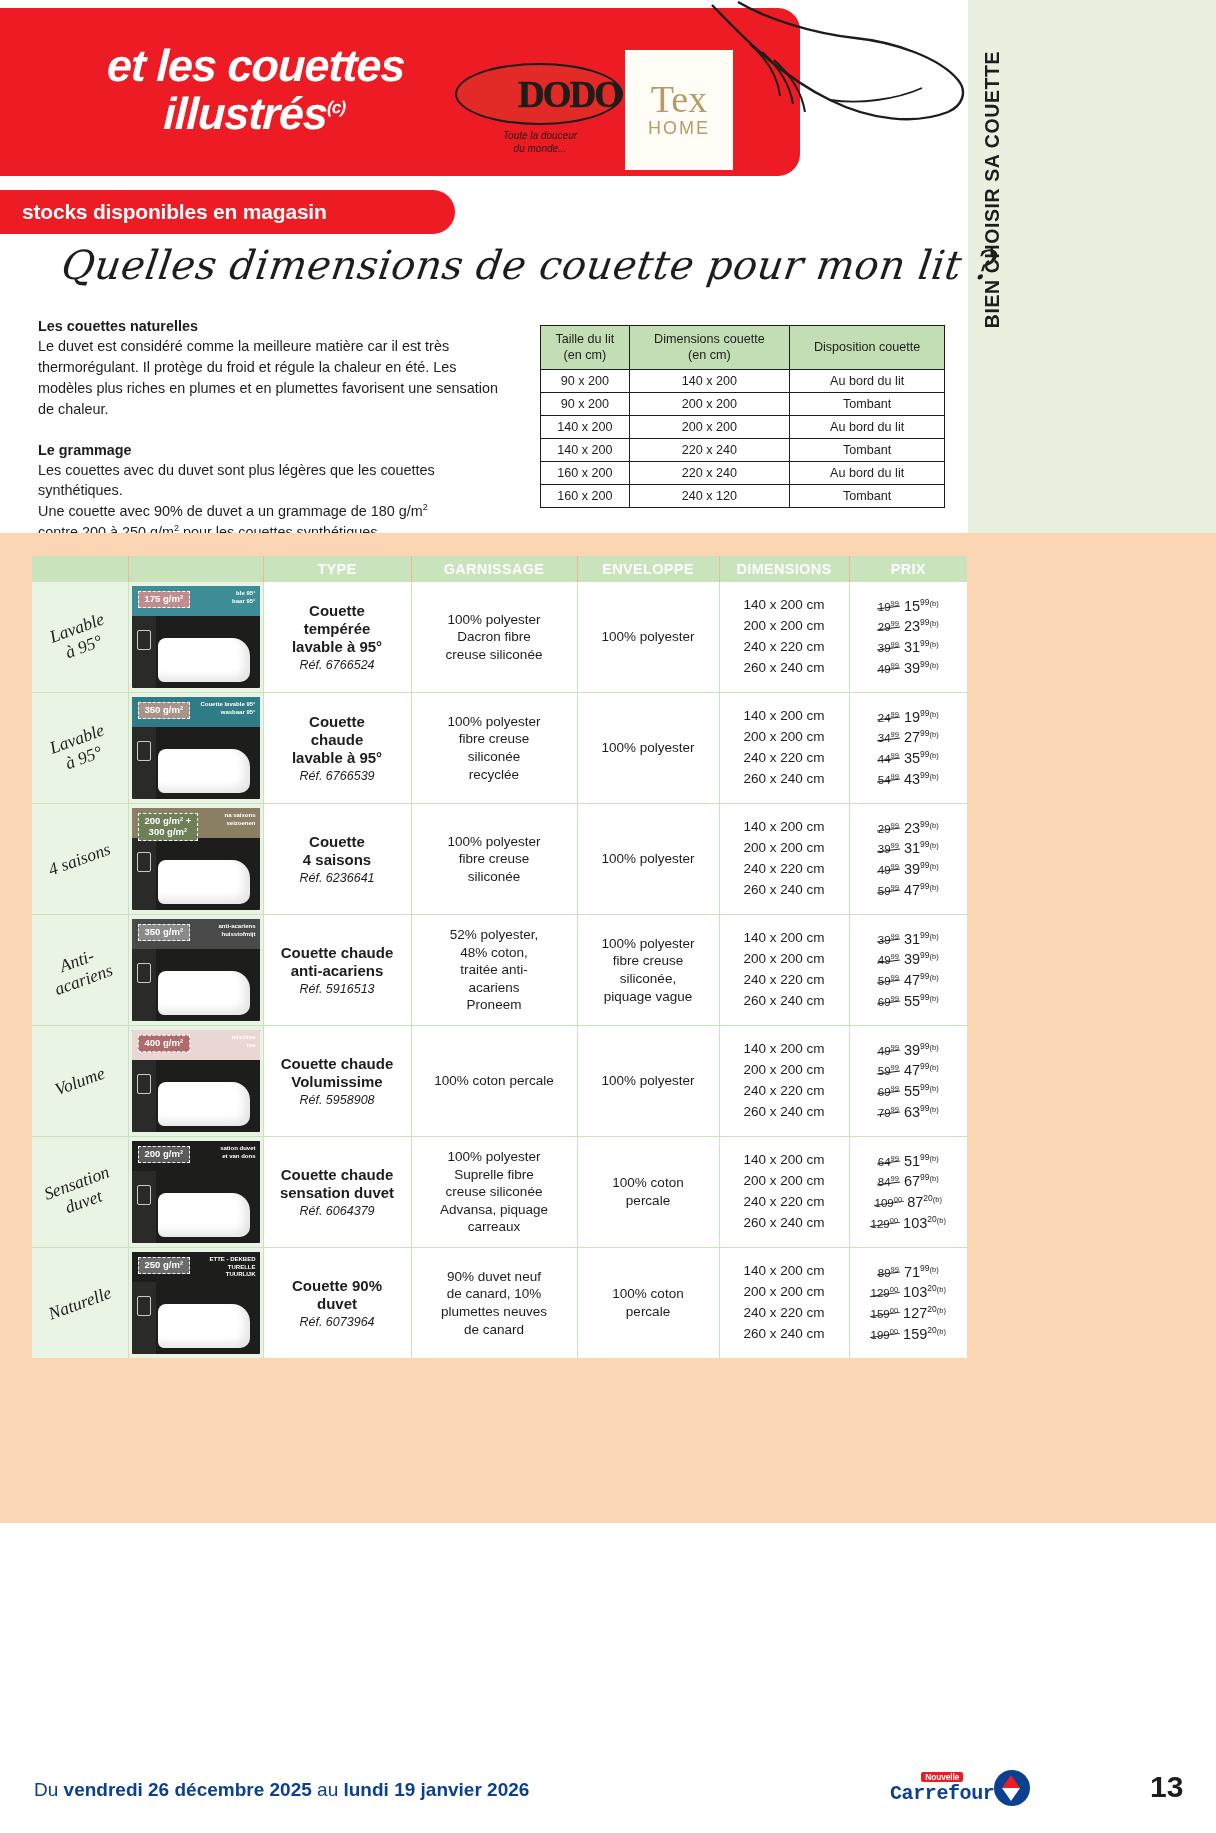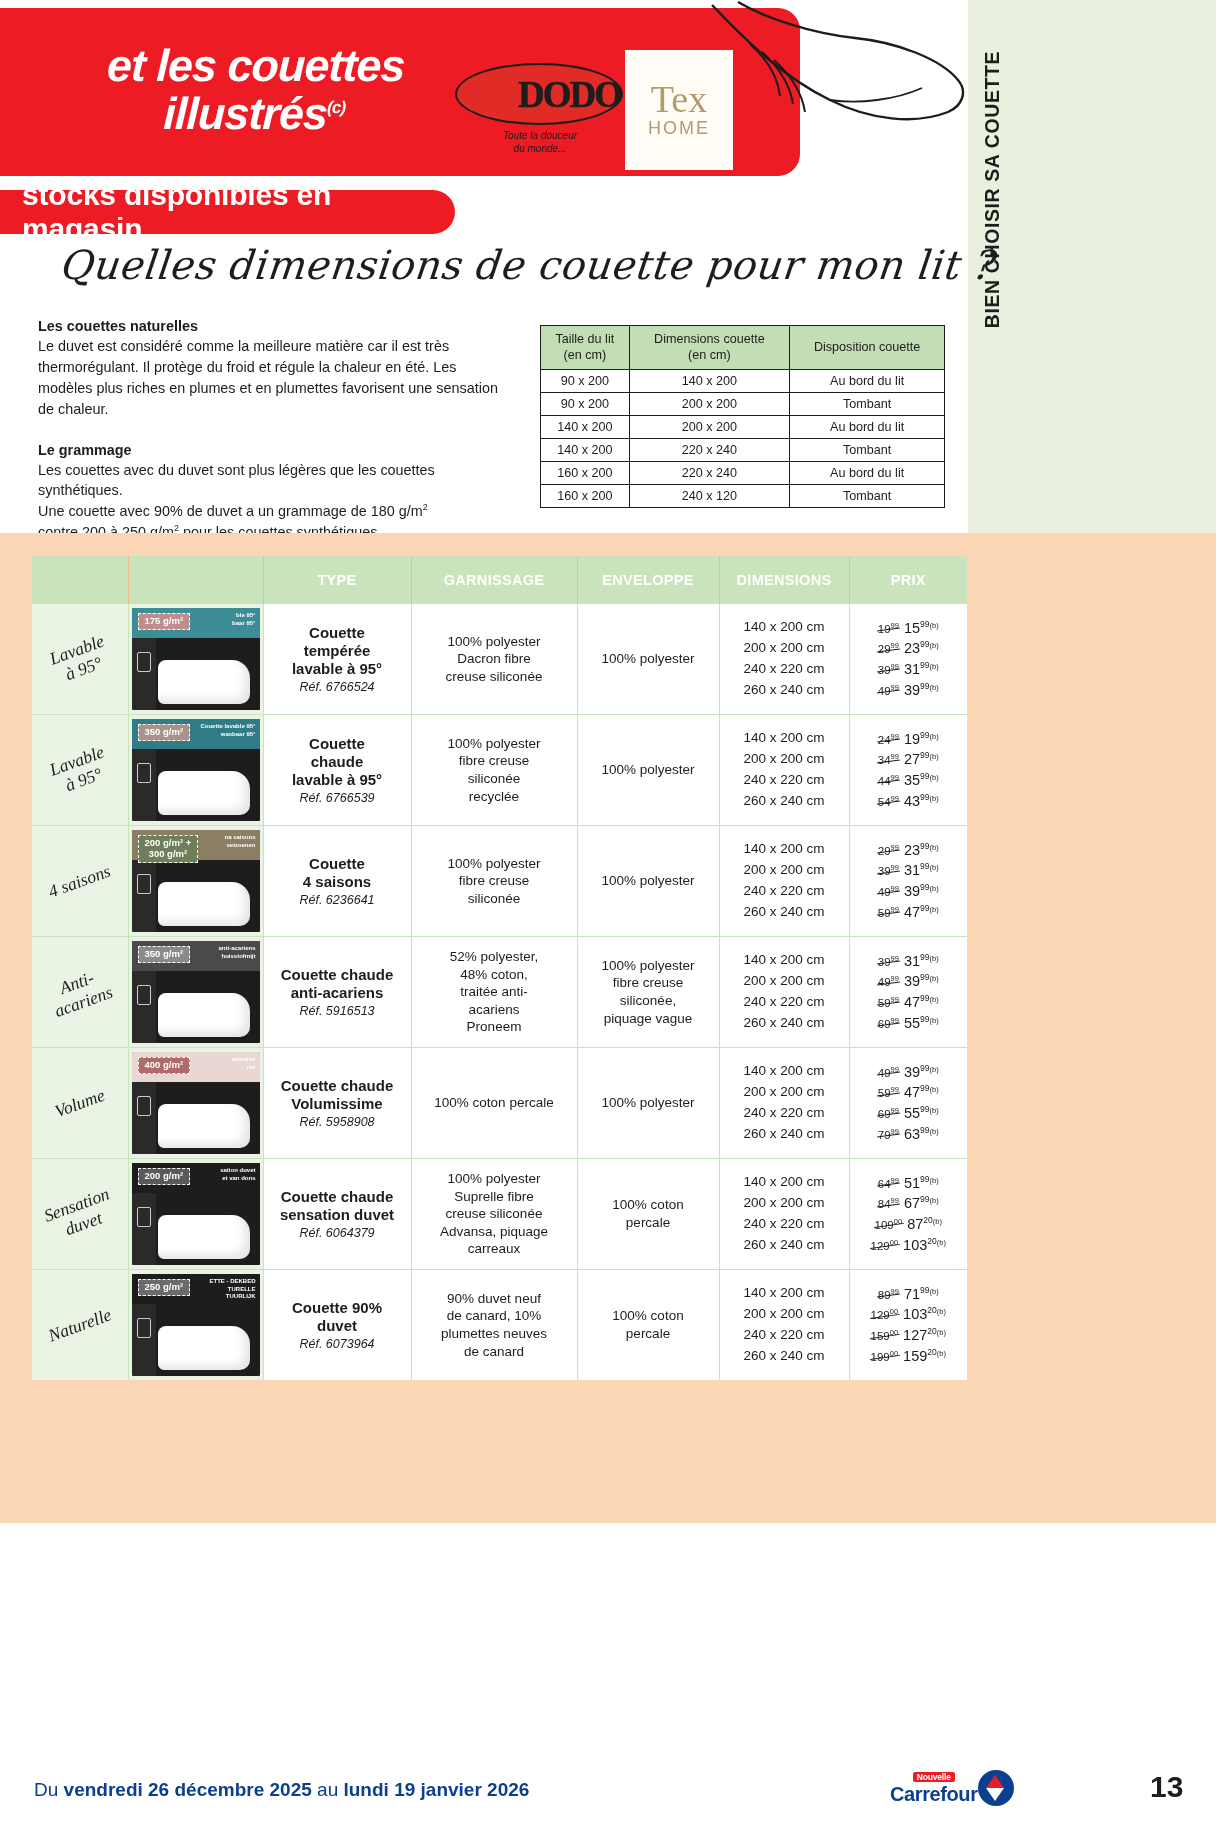--- a/index.html
+++ b/index.html
@@ -131,21 +131,21 @@
     width: 455px; height: 44px;
     background: #ed1c24;
     border-top-right-radius: 22px;
     border-bottom-right-radius: 22px;
     display: flex; align-items: center;
     padding-left: 22px;
   }
   .stocks-pill span {
     color: #fff;
     font-weight: bold;
-    font-size: 30px;
+    font-size: 21px;
     letter-spacing: -0.2px;
   }
 
   
   .script-head {
     position: absolute;
     left: 62px; top: 242px;
     font-family: "DejaVu Serif", serif;
     font-style: italic;
     font-size: 40px;
@@ -215,21 +215,21 @@
     width: 925px;
     border-collapse: collapse;
     table-layout: fixed;
   }
   .ptable thead th {
     background: #c9e3bd;
     color: #ffffff;
     font-size: 14.5px;
     font-weight: bold;
     letter-spacing: 0.3px;
-    height: 48px;
+    height: 26px;
     vertical-align: middle;
     text-align: center;
     border-right: 1.5px solid #f0b98a;
   }
   .ptable thead th:last-child { border-right: none; }
   .ptable thead th.cat-head { border-right: 1.5px solid #f0b98a; }
 
   .ptable tbody td {
     background: #eaf4e5;
     border-right: 1.5px solid #c9e3bd;
@@ -393,20 +393,21 @@
     border-radius: 2px;
     font-weight: bold;
     letter-spacing: -0.2px;
   }
   .cf-main {
     font-size: 20px;
     font-weight: bold;
     color: #0b3f8f;
     letter-spacing: -0.4px;
     margin-top: 2px;
+    font-family: Liberation Mono, monospace;
   }
   .cf-mark {
     width: 36px; height: 36px;
     border-radius: 50%;
     background: #0b3f8f;
     position: relative;
     overflow: hidden;
   }
   .cf-mark::before {
     content:"";

